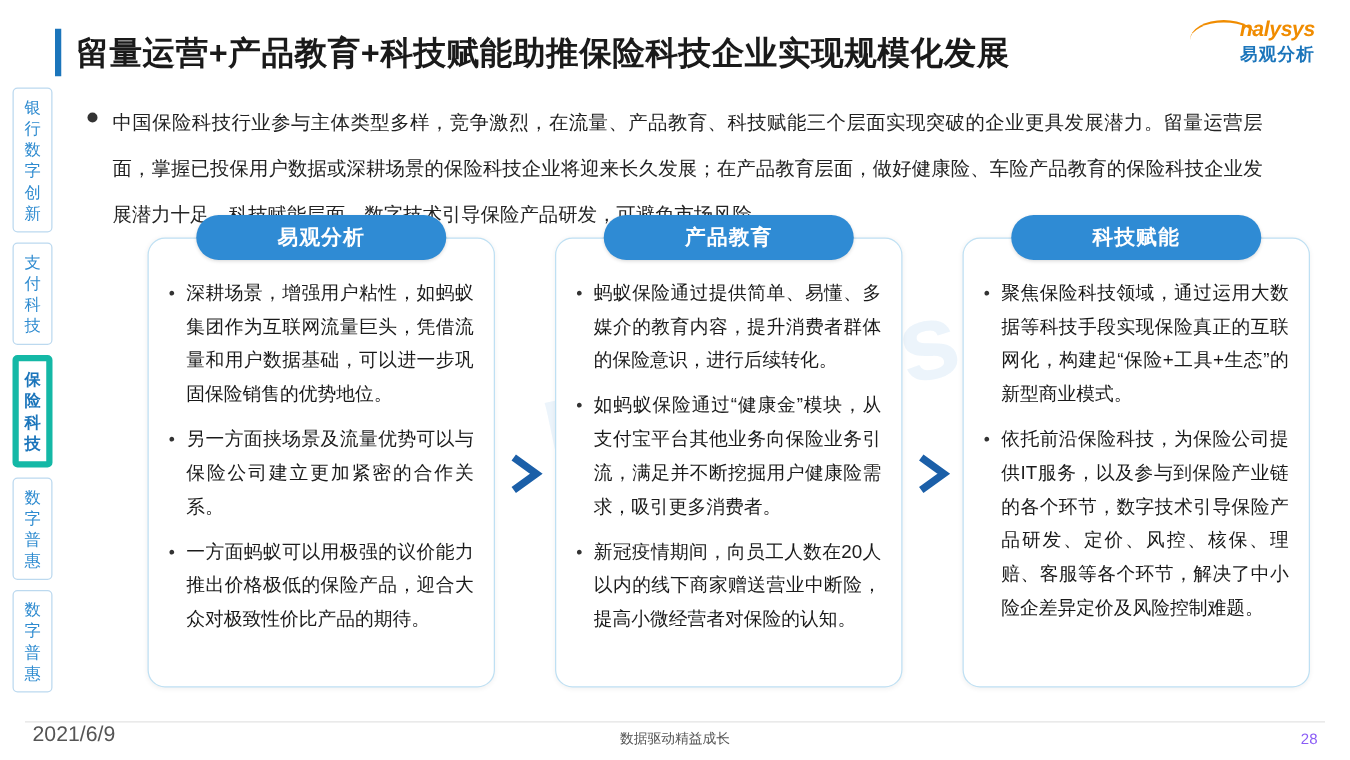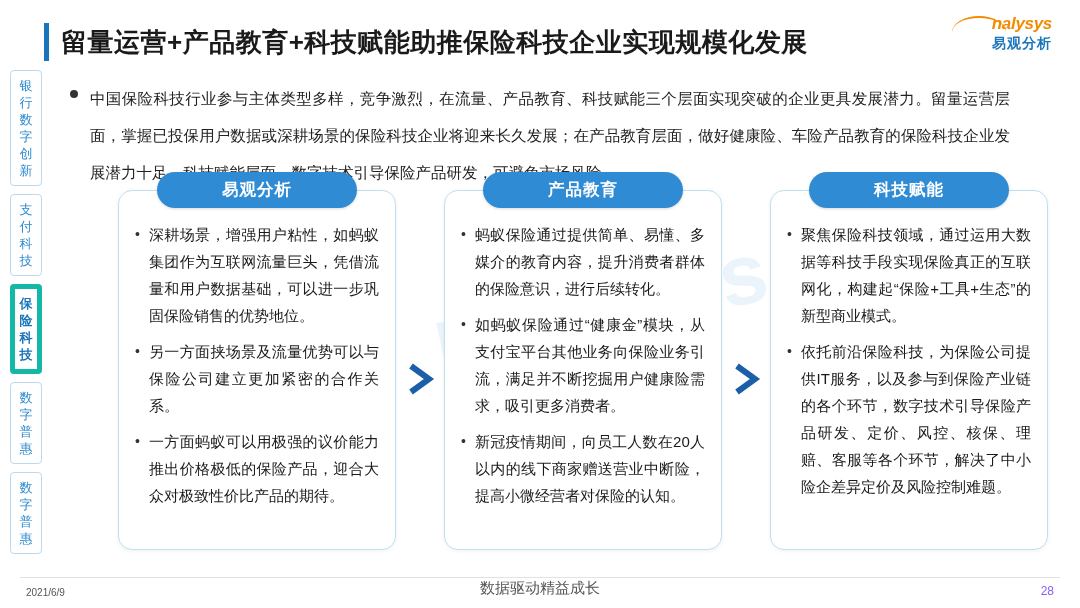--- a/index.html
+++ b/index.html
@@ -196,28 +196,28 @@
     display: flex;
     align-items: center;
     justify-content: center;
     padding-top: 190px;
   }
   .arrow svg { display: block; }
   
   .footer-date {
     position: absolute;
     left: 26px; bottom: 10px;
-    font-size: 10px;
+    font-size: 17px;
     color: #555;
   }
   .footer-center {
     position: absolute;
     left: 0; right: 0; bottom: 10px;
     text-align: center;
-    font-size: 15px;
+    font-size: 11px;
     color: #555;
   }
   .footer-page {
     position: absolute;
     right: 26px; bottom: 10px;
     font-size: 12px;
     color: #8b5cf6;
   }
   .footer-line {
     position: absolute;

